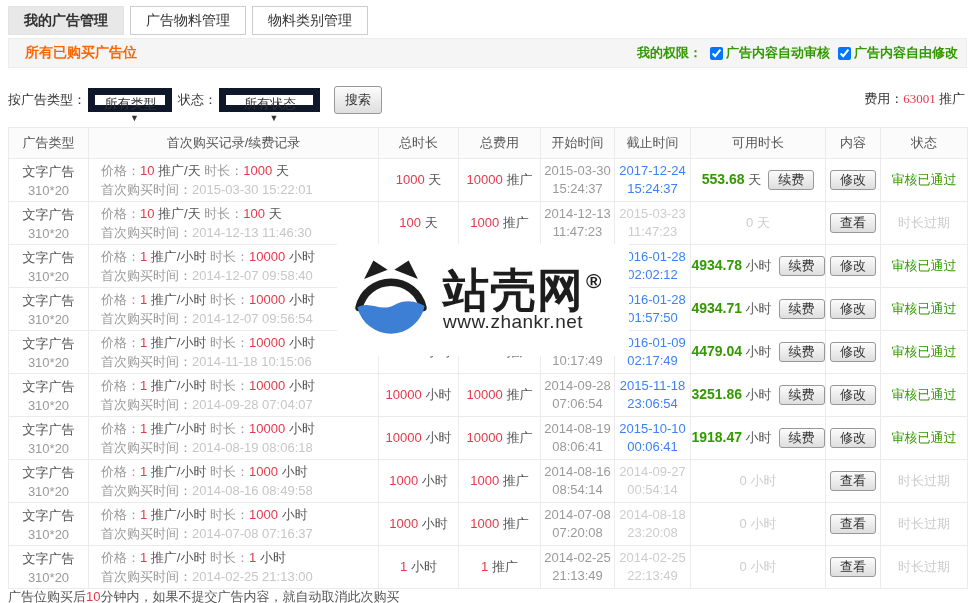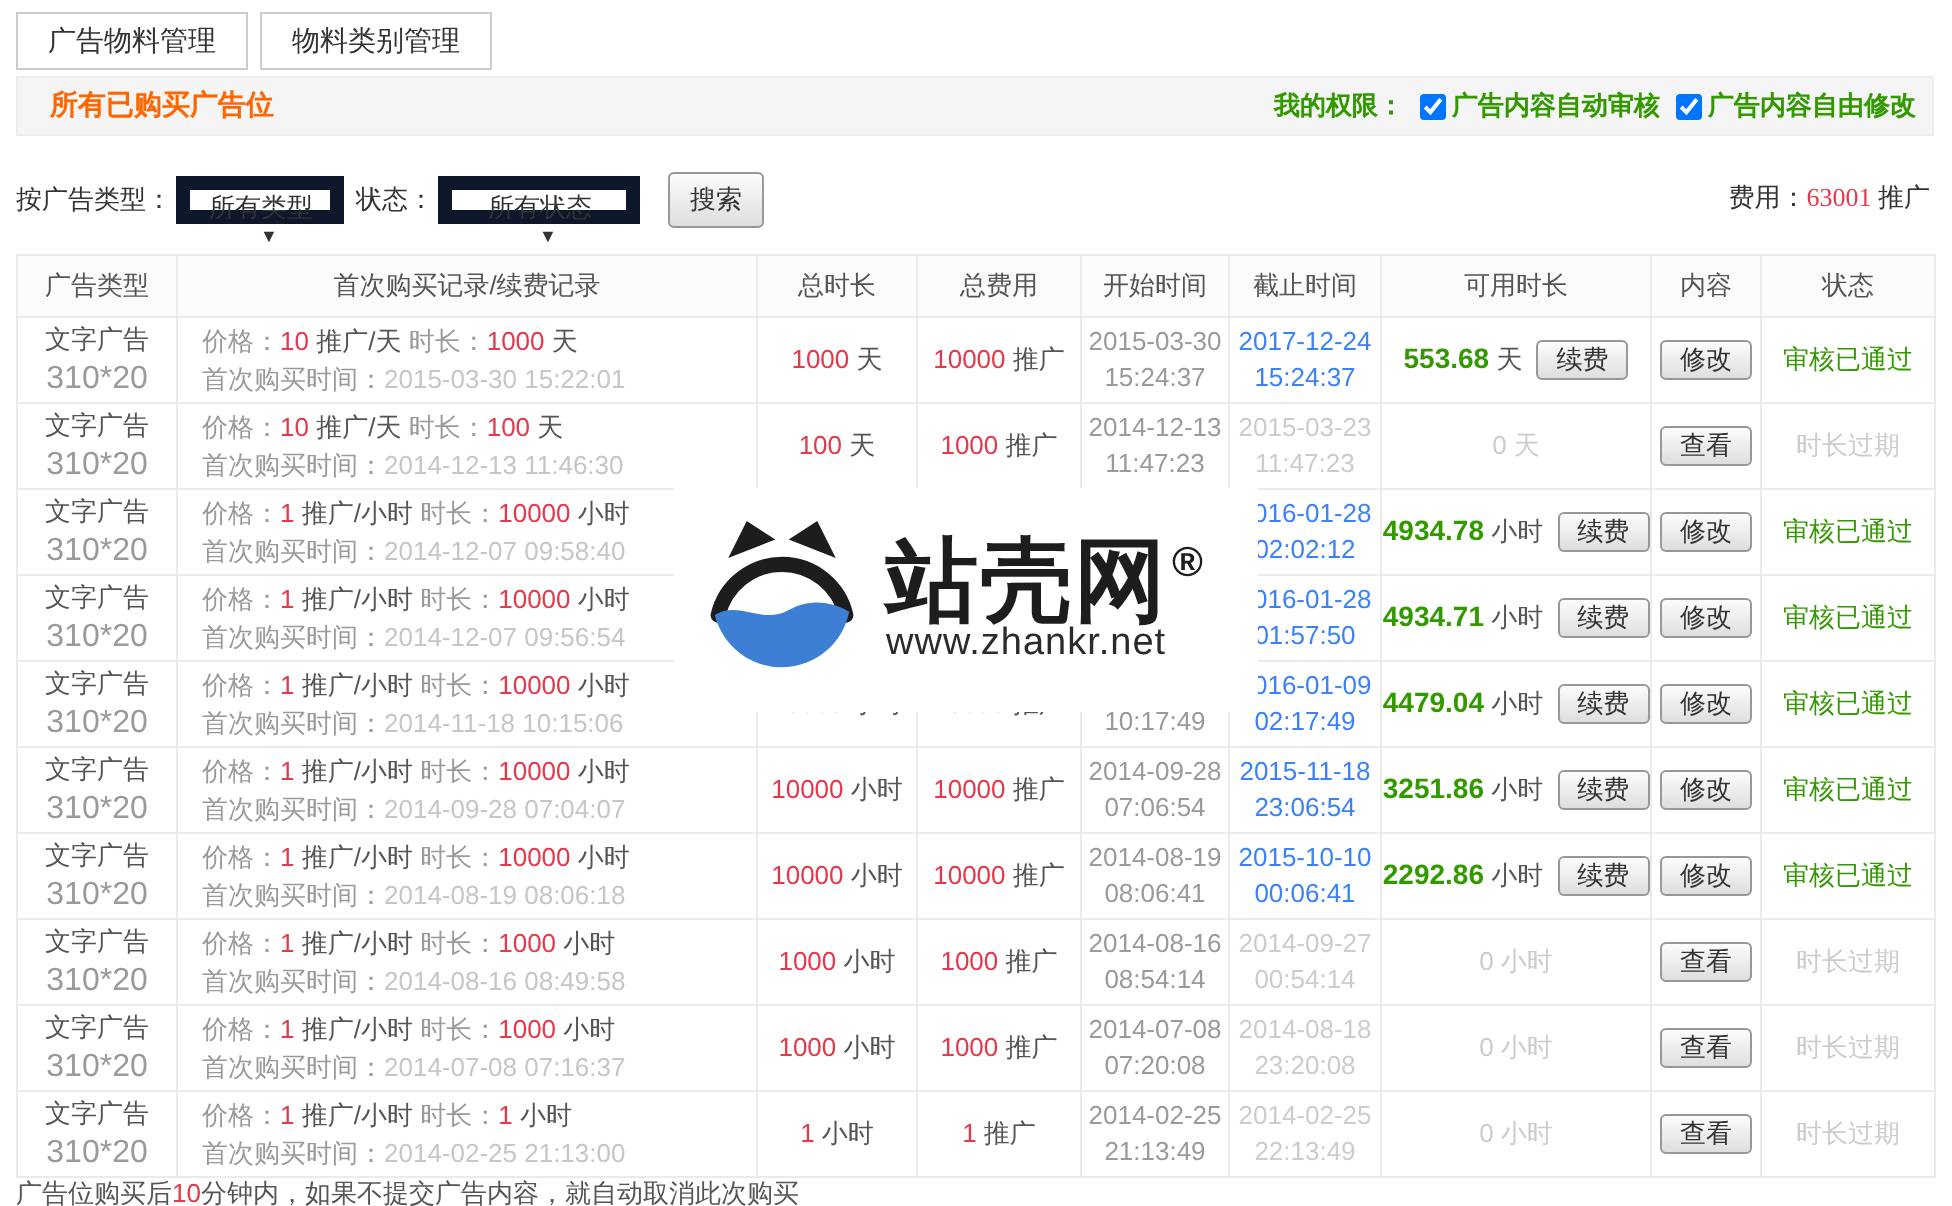--- a/index.html
+++ b/index.html
@@ -35,21 +35,21 @@
   .fee{position:absolute;right:2px;top:4px;color:#333;font-family:Liberation Serif, serif;}
   .fee .red{color:#e4394b;}
 
   
   table.grid{position:absolute;left:8px;top:127px;width:959px;border-collapse:collapse;table-layout:fixed;}
   .grid th,.grid td{border:1px solid #ebebeb;text-align:center;vertical-align:middle;
                     font-weight:normal;font-size:13px;color:#555;padding:0;overflow:hidden;}
   .grid th{height:30px;background:#fbfbfb;}
   .grid td{height:42px;}
   .c-type .t1{color:#555;}
-  .c-type .t2{color:#9a9a9a;font-size:16px;margin-top:2px;}
+  .c-type .t2{color:#9a9a9a;font-size:13px;margin-top:2px;}
   td.c-record{text-align:left;padding-left:12px;line-height:1.5;}
   .lbl{color:#9a9a9a;}
   .num{color:#e4394b;}
   .light{color:#c6c6c6;}
   td.c-start{color:#9a9a9a;line-height:1.35;}
   td.c-end{color:#3b82f6;line-height:1.35;}
   .avail-num{color:#339900;font-weight:bold;font-size:14px;}
   .avail-btn{margin-left:7px;}
   td.c-status{color:#339900;}
   tr.expired td.c-end{color:#cccccc;}
@@ -66,20 +66,21 @@
   .wm-url{font-size:19px;color:#2b2b2b;margin-top:-2px;letter-spacing:0.5px;}
 
   
   .footer{position:absolute;left:8px;top:588px;color:#555;}
   .footer .red{color:#e4394b;}
 </style>
 </head>
 <body>
 
 <div class="tabs">
+  <div class="tab active">我的广告管理</div>
   <div class="tab">广告物料管理</div>
   <div class="tab">物料类别管理</div>
 </div>
 
 <div class="titlebar">
   <span class="page-title">所有已购买广告位</span>
   <span class="perm">
     <span>我的权限：</span>
     <input type="checkbox" checked="" style="">
     <span>广告内容自动审核</span>
@@ -338,21 +339,21 @@
     <td class="c-cost"><span class="num">10000</span>
       <span>推广</span></td>
     <td class="c-start">
       <div>2014-08-19</div>
           <div>08:06:41</div>
     </td>
     <td class="c-end">
       <div>2015-10-10</div>
           <div>00:06:41</div>
     </td>
-    <td class="c-avail"><span class="avail-num">2292.86</span>
+    <td class="c-avail"><span class="avail-num">1918.47</span>
       <span class="avail-unit">小时</span><button class="btn avail-btn">续费</button></td>
     <td class="c-content">
       <button class="btn">修改</button>
     </td>
     <td class="c-status">审核已通过</td>
   </tr>
 
   <tr class="expired">
     <td class="c-type">
       <div class="t1">文字广告</div>

